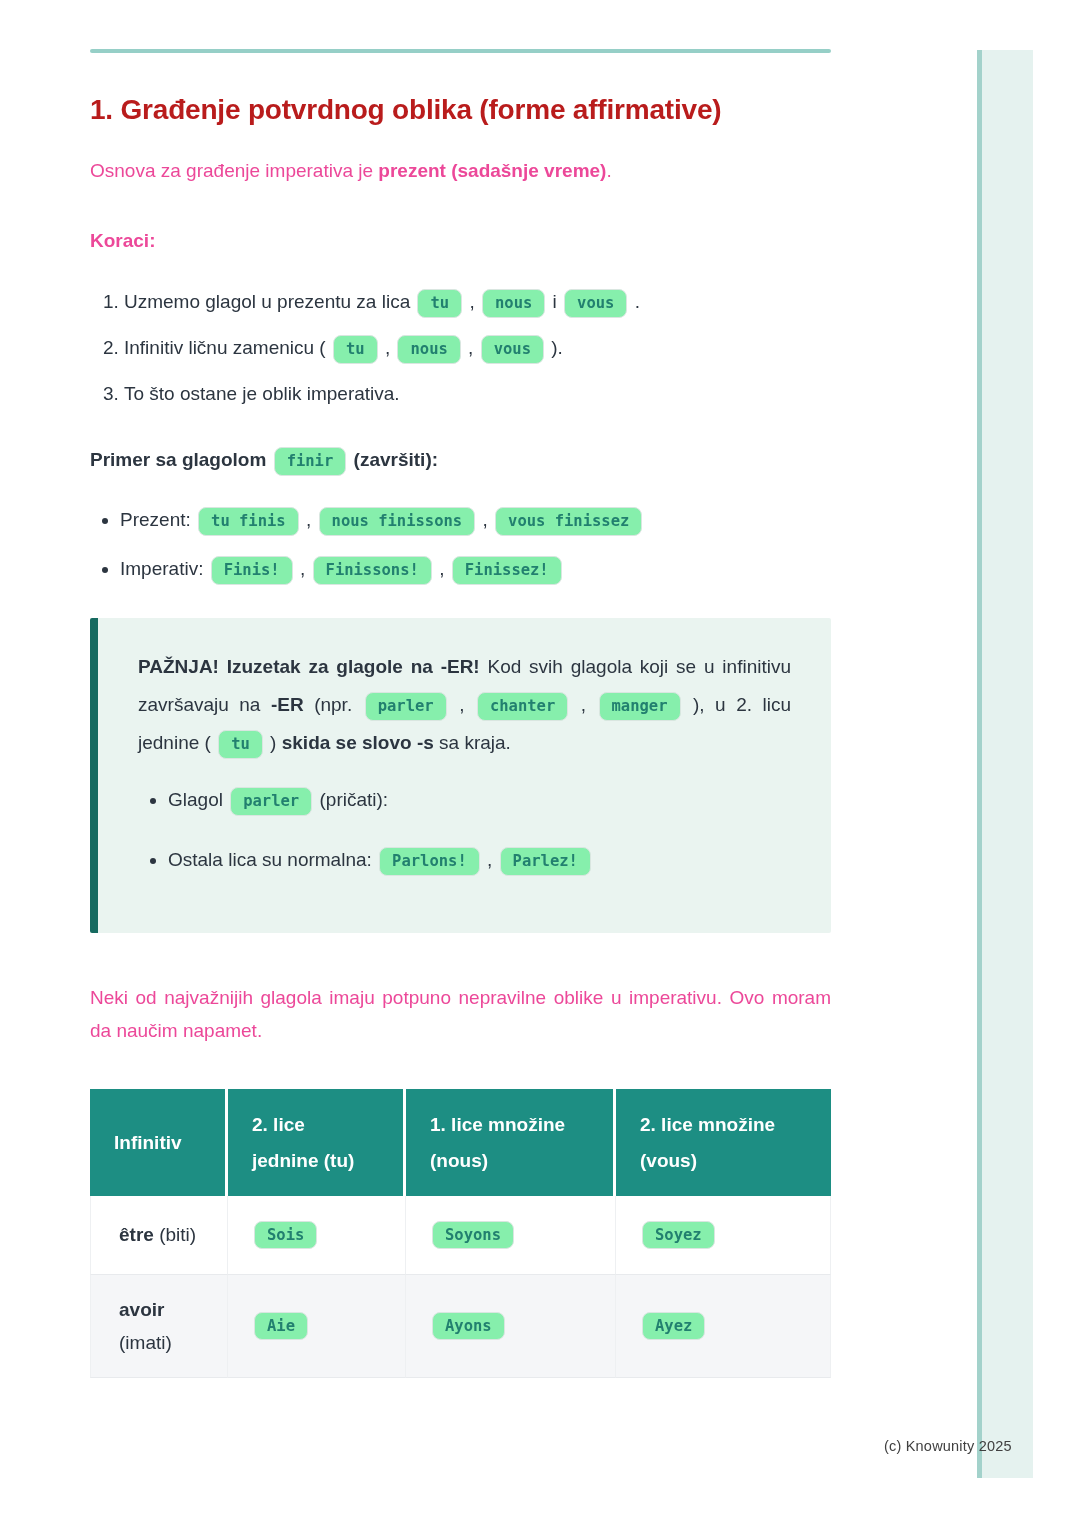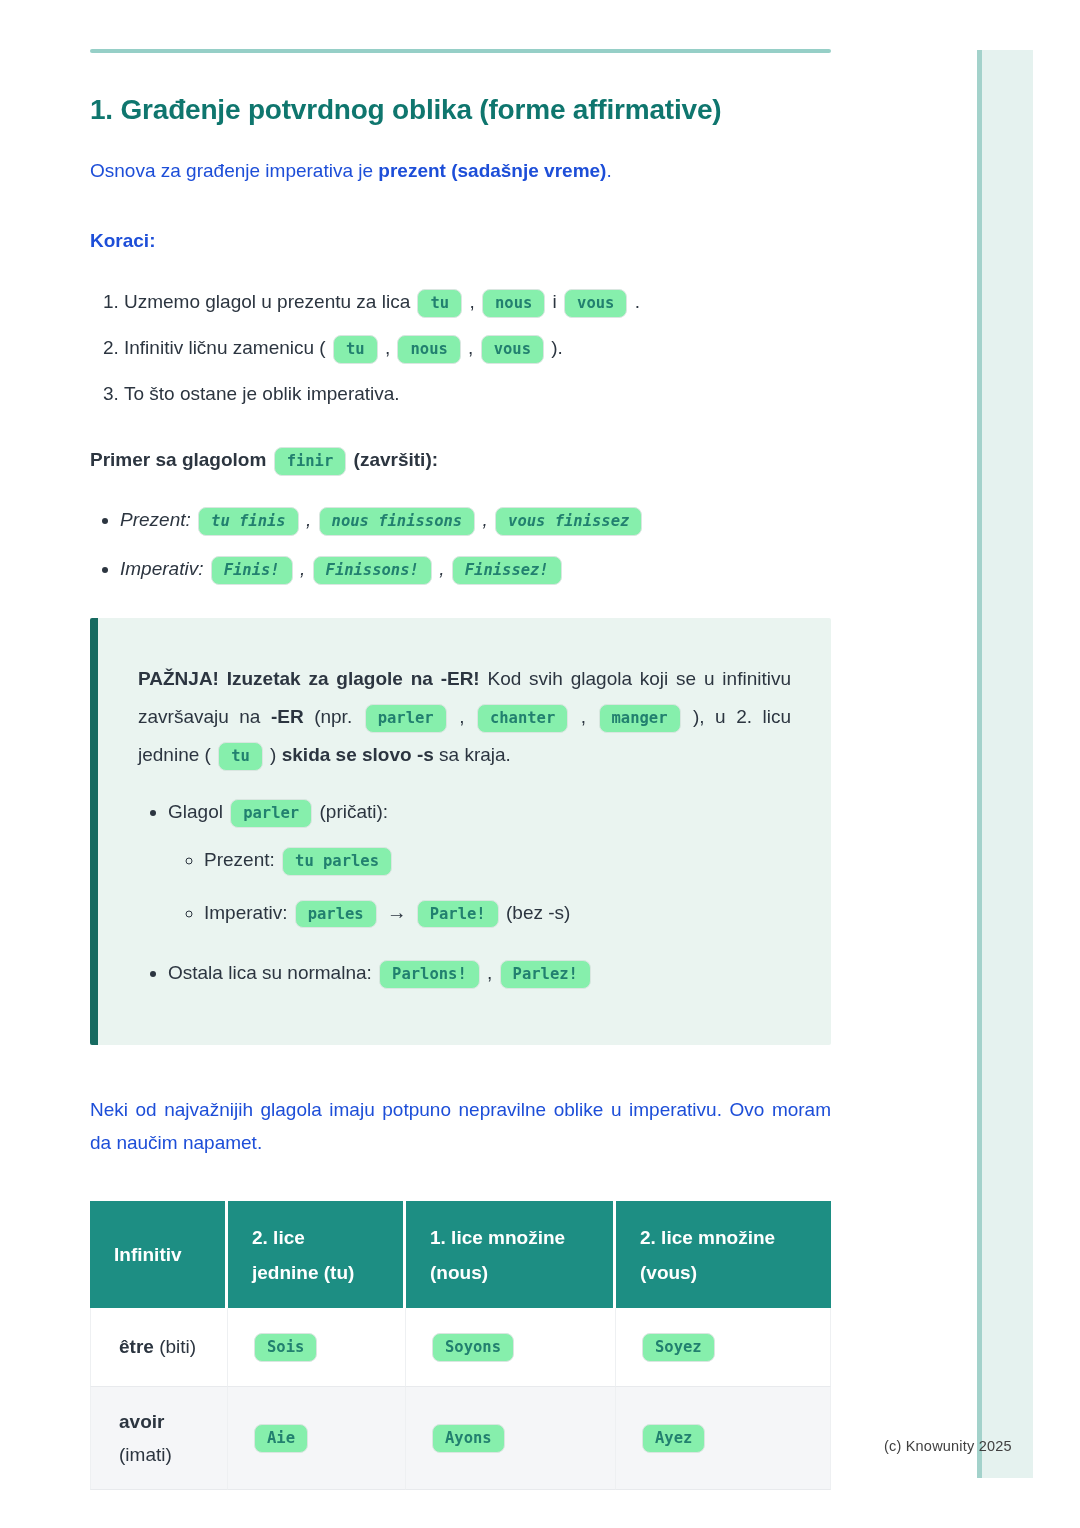--- a/index.html
+++ b/index.html
@@ -15,47 +15,47 @@
     position:absolute; left:977px; top:50px; width:56px; height:1428px;
     background:#e5f2ef; border-left:5px solid #a3d2cb; z-index:1;
   }
   .footer-copy {
     position:absolute; left:884px; top:1438px; z-index:2;
     font-size:14.5px; color:#404040; letter-spacing:0.2px;
   }
   .content { position:absolute; left:90px; top:0; width:741px; z-index:2; }
   .top-rule { margin-top:49px; height:4px; background:#96cfc7; border-radius:2px; }
   .section-title {
-    font-size:28px; font-weight:bold; color:#0f766e; letter-spacing:-0.2px;
+    font-size:28px; font-weight:bold; color:#b91c1c; letter-spacing:-0.2px;
   }
   .title-1 { margin-top:41px; }
   .title-2 { margin-top:54px; }
-  .body-text { font-size:19px; line-height:1.55; color:#1d4ed8; }
+  .body-text { font-size:19px; line-height:1.55; color:#ec4899; }
   .intro-1 { margin-top:30px; }
   .steps-label { margin-top:41px; font-weight:bold; }
   ol.steps { margin-top:30px; padding-left:34px; font-size:19px; }
   ol.steps li { margin-bottom:14px; line-height:1.7; }
   .example-label { margin-top:32px; font-size:19px; font-weight:bold; line-height:1.8; }
   ul.example { margin-top:26px; padding-left:30px; font-size:19px; }
-  ul.example li { margin-bottom:15px; line-height:1.8;font-style:italic; }
+  ul.example li { margin-bottom:15px; line-height:1.8; }
   .chip {
     display:inline-block;
     font-family:"DejaVu Sans Mono", monospace;
     font-size:15.5px; font-weight:bold; color:#22806f;
     background:#86efac; border:1px solid #d9e6e0; border-radius:8px;
     padding:3px 12px; margin:0 2px; line-height:1.35;
     white-space:nowrap;
   }
   .arrow { display:inline-block; margin:0 8px; font-size:20px; color:#2c3540; }
   .callout {
     margin-top:32px; background:#eaf4f0;
     border-left:8px solid #166a60; border-radius:2px;
     padding:30px 40px 40px 40px;
   }
-  .callout-par { font-size:19px; line-height:2.0; text-align:justify; color:#2c3540;margin-top:12px; }
+  .callout-par { font-size:19px; line-height:2.0; text-align:justify; color:#2c3540; }
   ul.callout-list { list-style:disc; margin-top:20px; padding-left:30px; font-size:19px; }
   ul.callout-list > li { margin-bottom:14px; line-height:1.9; }
   ul.callout-sublist { list-style:circle; margin-top:12px; padding-left:36px; }
   ul.callout-sublist > li { margin-bottom:14px; line-height:1.9; }
   .callout-last { margin-top:24px; }
   .intro-2 { margin-top:48px; text-align:justify; line-height:1.75; }
   table.verbs { margin-top:42px; width:741px; border-collapse:separate; border-spacing:0; }
   table.verbs thead th {
     background:#1d8e83; color:#ffffff; font-size:19px; font-weight:600;
     text-align:left; vertical-align:middle; height:107px;
@@ -102,24 +102,20 @@
   <ul class="example">
     <li><span>Prezent: </span><span class="chip">tu finis</span><span> , </span><span class="chip">nous finissons</span><span> , </span><span class="chip">vous finissez</span></li>
     <li><span>Imperativ: </span><span class="chip">Finis!</span><span> , </span><span class="chip">Finissons!</span><span> , </span><span class="chip">Finissez!</span></li>
   </ul>
 
   <div class="callout">
     <p class="callout-par"><strong>PAŽNJA! Izuzetak za glagole na -ER!</strong><span> Kod svih glagola koji se u infinitivu završavaju na </span><strong>-ER</strong><span> (npr. </span><span class="chip">parler</span><span> , </span><span class="chip">chanter</span><span> , </span><span class="chip">manger</span><span> ), u 2. licu jednine ( </span><span class="chip">tu</span><span> ) </span><strong>skida se slovo -s</strong><span> sa kraja.</span></p>
     <ul class="callout-list">
       <li>
         <span><span>Glagol </span><span class="chip">parler</span><span> (pričati):</span></span>
-        <ul class="callout-sublist">
-          <li><span>Prezent: </span><span class="chip">tu parles</span></li>
-          <li><span>Imperativ: </span><span class="chip">parles</span><span class="arrow">→</span><span class="chip">Parle!</span><span> (bez -s)</span></li>
-        </ul>
       </li>
       <li class="callout-last"><span>Ostala lica su normalna: </span><span class="chip">Parlons!</span><span> , </span><span class="chip">Parlez!</span></li>
     </ul>
   </div>
 
 
   <p class="body-text intro-2">Neki od najvažnijih glagola imaju potpuno nepravilne oblike u imperativu. Ovo moram da naučim napamet.</p>
 
   <table class="verbs">
     <colgroup>

